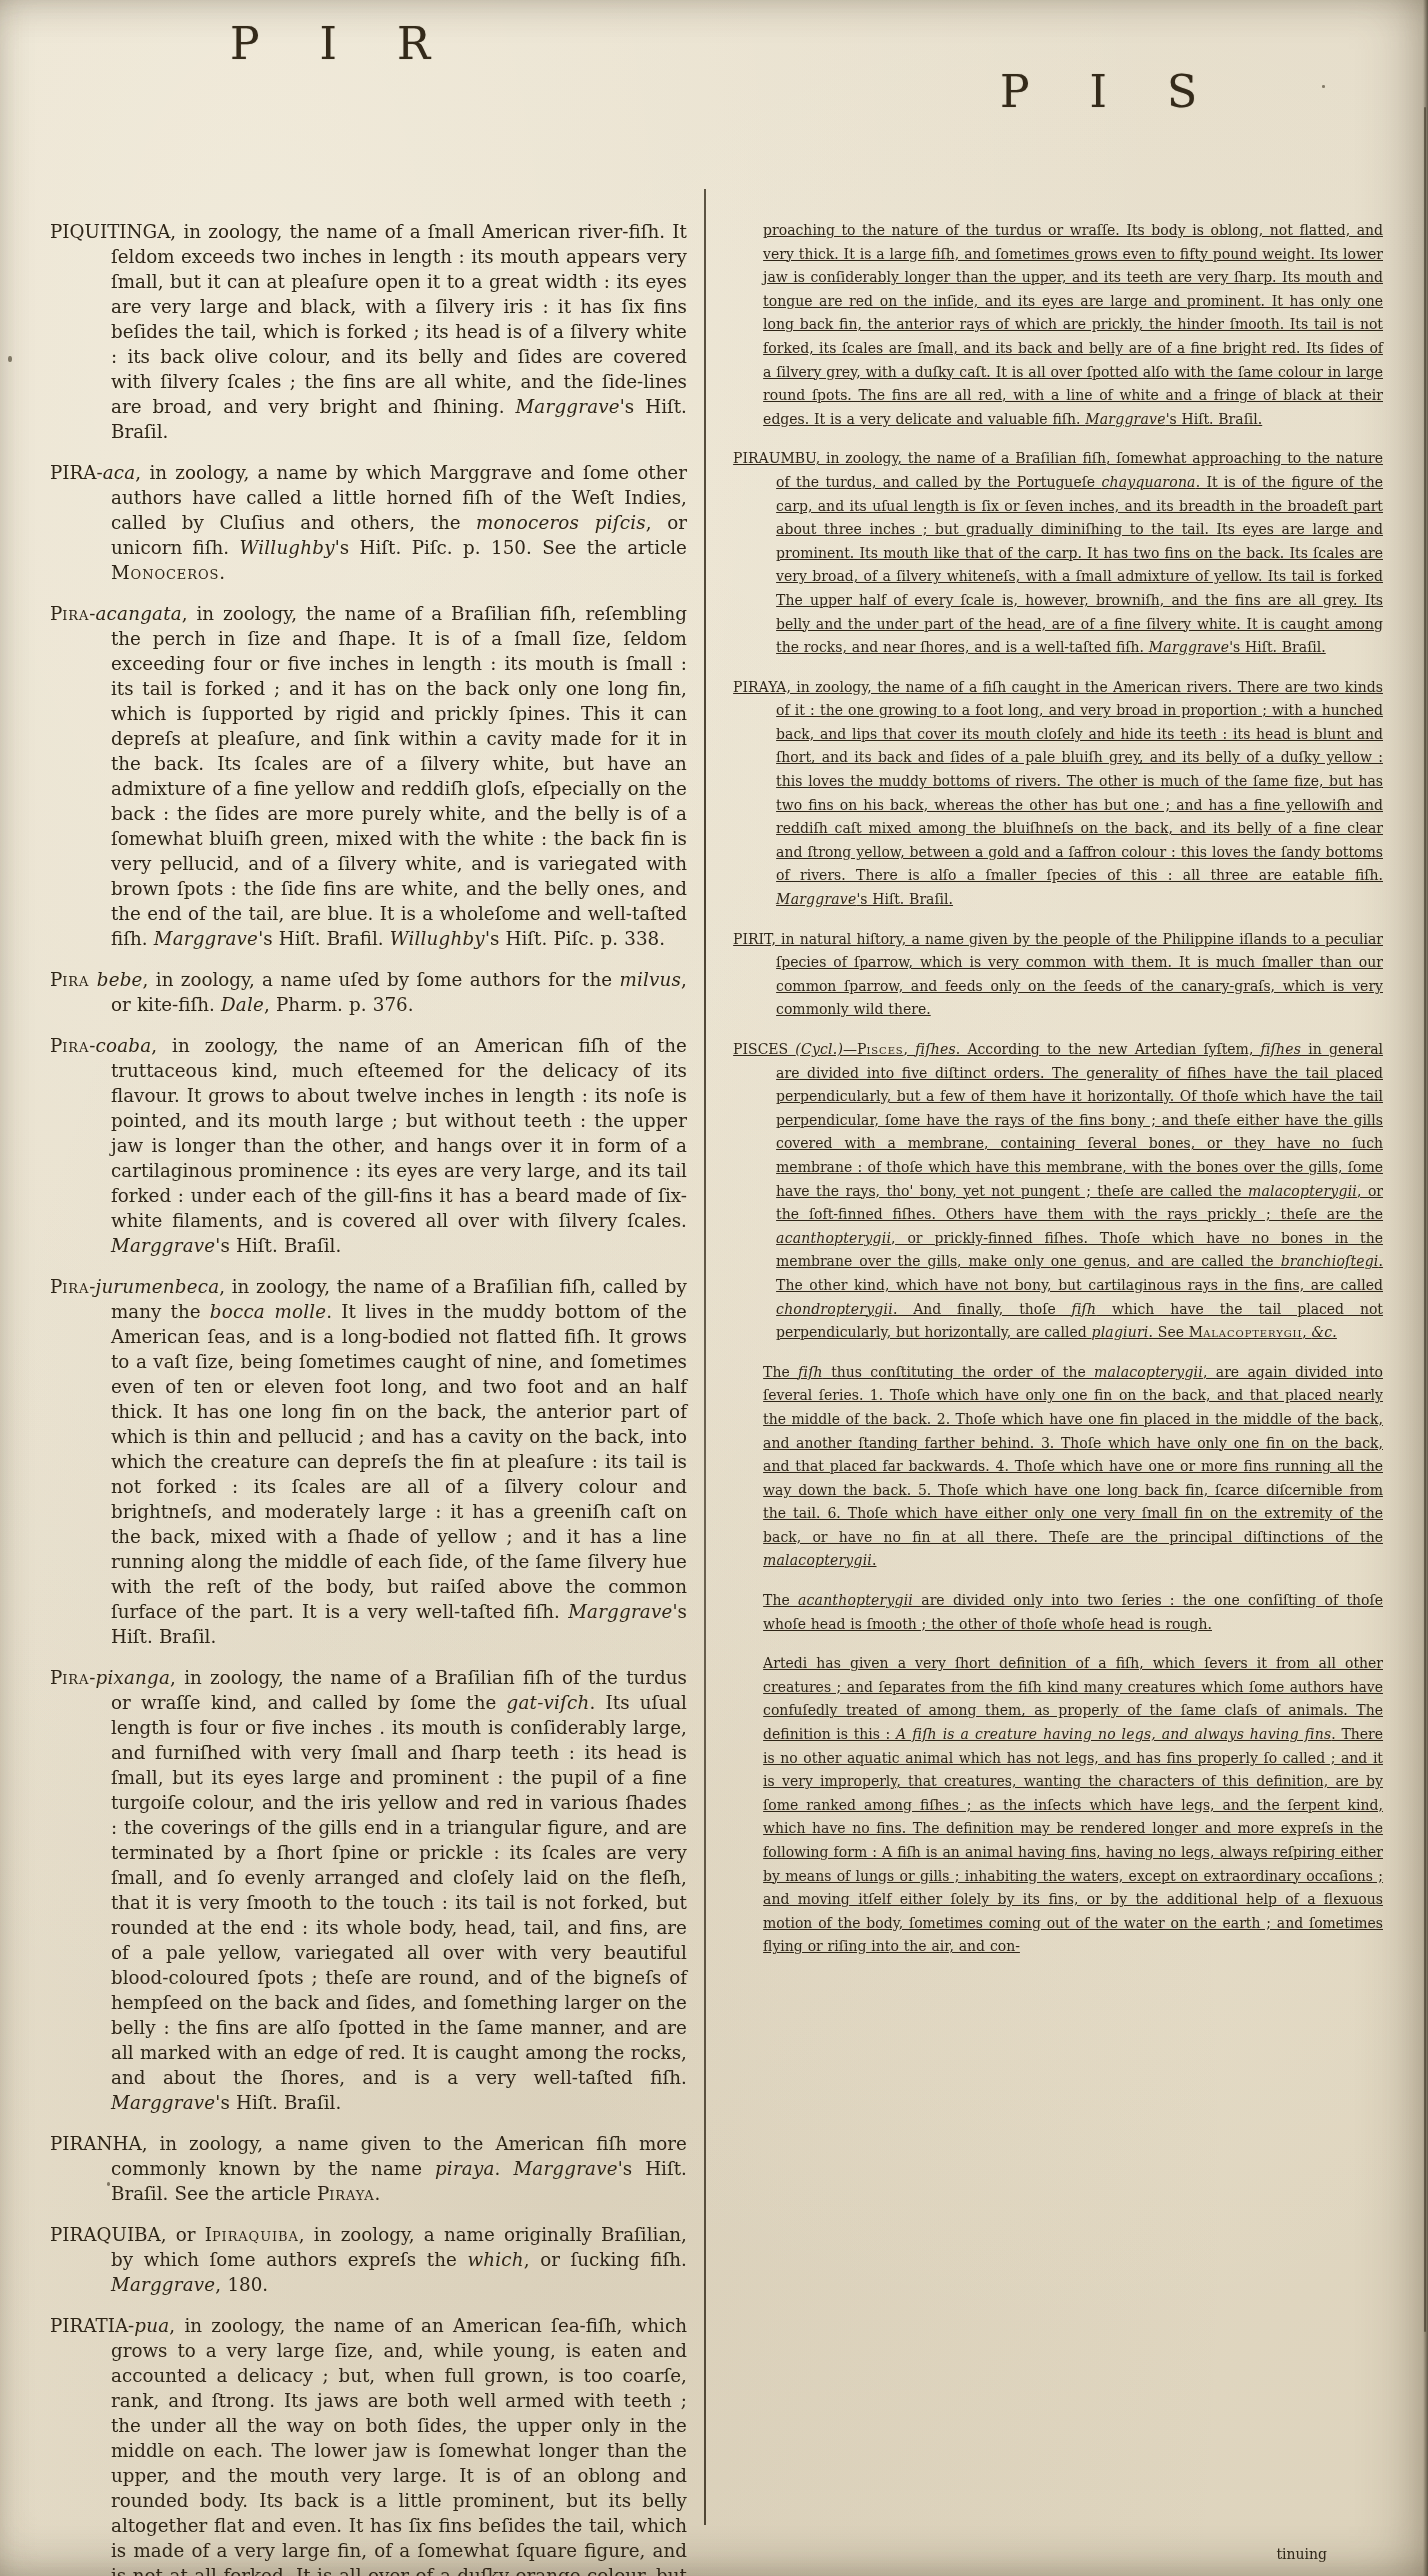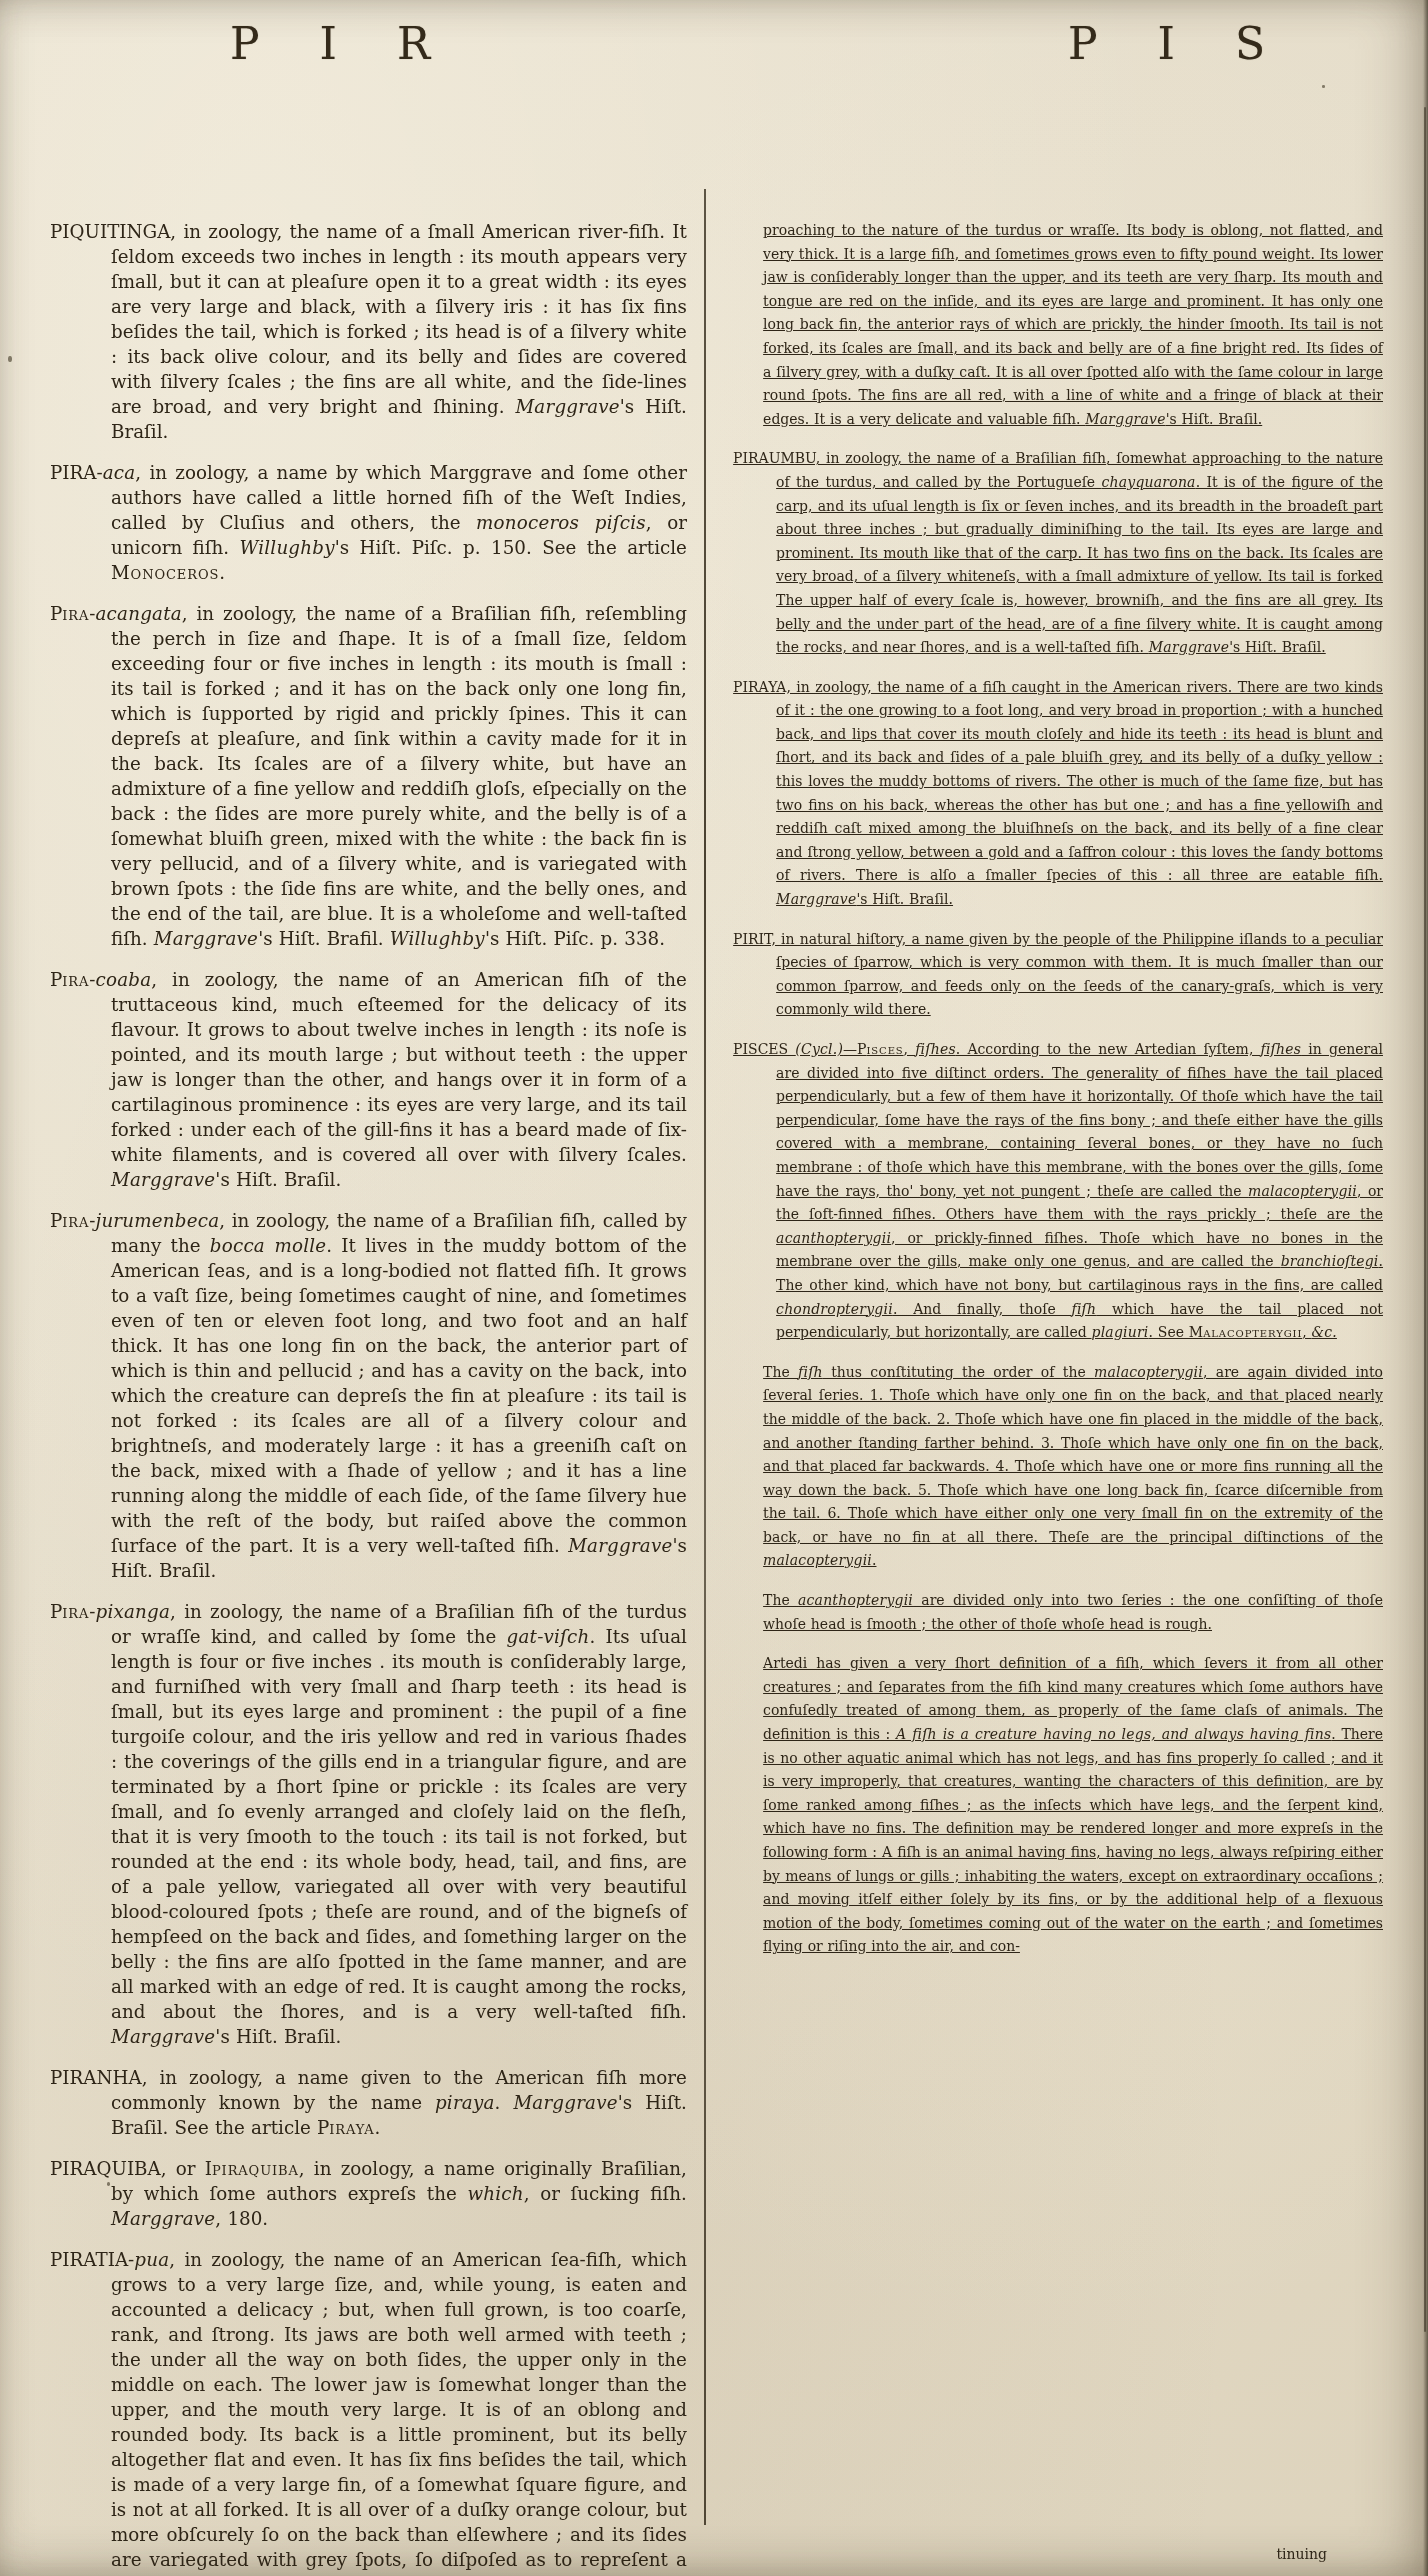--- a/index.html
+++ b/index.html
@@ -38,21 +38,21 @@
   }
   .running-head {
     position: absolute; top: 0;
     font-size: 44px; line-height: 62px;
     letter-spacing: 23px;
     font-weight: normal;
     color: #342a1a;
     text-shadow: 0 0 0.9px rgba(52,42,26,0.4);
   }
   .running-head.left { left: 230px; }
-  .running-head.right { left: 1068px; }
+  .running-head.right { left: 1000px; margin-top: 48px; }
 
   .columns {
     position: absolute; top: 203px; left: 34px;
     width: 1365px;
     display: flex;
   }
   .column { text-align: justify; }
   .column.left {
     width: 669px;
     font-size: 18.3px; line-height: 25px;
@@ -96,20 +96,21 @@
     <div class="running-head right">P I S</div>
   </div>
 
   <div class="divider"></div>
 
   <div class="columns">
     <div class="column left" id="col-left">
         <p class="entry hang">PIQUITINGA, in zoology, the name of a ſmall American river-fiſh.  It ſeldom exceeds two inches in length :  its mouth appears very ſmall, but it can at pleaſure open it to a great width :  its eyes are very large and black,  with a ſilvery iris :  it has ſix fins beſides the tail,  which is forked ;  its head is of a ſilvery white :  its back olive colour,  and its belly and ſides are covered with ſilvery ſcales ;  the fins are all white, and the ſide-lines are broad,  and very bright and ſhining.  <i>Marggrave</i>'s Hiſt. Braſil.</p>
         <p class="entry hang">PIRA-<i>aca</i>, in zoology,  a name by which Marggrave and ſome other authors have called  a little horned fiſh of the Weſt Indies,  called by Cluſius and others,  the <i>monoceros piſcis</i>,  or unicorn fiſh.   <i>Willughby</i>'s Hiſt. Piſc. p. 150.   See the article <span class="sc">Monoceros</span>.</p>
         <p class="entry hang">P<span class="sc">ira</span>-<i>acangata</i>, in zoology,  the name of a Braſilian fiſh,  reſembling the perch in ſize and ſhape.   It is of a ſmall ſize, ſeldom exceeding four or five inches in length :  its mouth is ſmall :  its tail is forked ;  and it has on the back only one long fin,  which is ſupported by rigid and prickly ſpines.   This it can depreſs at pleaſure,  and ſink within a cavity made for it in the back.   Its ſcales are of a ſilvery white,  but have an admixture of a fine yellow and reddiſh gloſs,  eſpecially on the back :  the ſides are more purely white,  and the belly is of a ſomewhat bluiſh green,  mixed with the white :  the back fin is very pellucid,  and of a ſilvery white,  and is variegated with brown ſpots :  the ſide fins are white,  and the belly ones,  and the end of the tail, are blue.   It is a wholeſome and well-taſted fiſh.   <i>Marggrave</i>'s Hiſt. Brafil.  <i>Willughby</i>'s Hiſt. Piſc. p. 338.</p>
+        <p class="entry hang">P<span class="sc">ira</span> <i>bebe</i>, in zoology,  a name uſed by ſome authors for the <i>milvus</i>,  or kite-fiſh.   <i>Dale</i>, Pharm. p. 376.</p>
         <p class="entry hang">P<span class="sc">ira</span>-<i>coaba</i>,  in zoology,  the name of an American fiſh of the truttaceous kind,  much eſteemed for the delicacy of its flavour.   It grows to about twelve inches in length :  its noſe is pointed,  and its mouth large ;  but without teeth :  the upper jaw is longer than the other,  and hangs over it in form of a cartilaginous prominence :  its eyes are very large,  and its tail forked :  under each of the gill-fins it has a beard made of ſix-white filaments,  and is covered all over with ſilvery ſcales.   <i>Marggrave</i>'s Hiſt. Braſil.</p>
         <p class="entry hang">P<span class="sc">ira</span>-<i>jurumenbeca</i>,  in zoology,  the name of a Braſilian fiſh, called by many the <i>bocca molle</i>.   It lives in the muddy bottom of the American ſeas,  and is a long-bodied not flatted fiſh.   It grows to a vaſt ſize,  being ſometimes caught of nine,  and ſometimes even  of ten or eleven foot long,  and two foot and an half thick.   It has one long fin on the back,  the anterior part of which is thin and pellucid ;  and has a cavity on the back, into which the creature can depreſs the fin at pleaſure :  its tail is not forked :  its ſcales are all of a ſilvery colour and brightneſs,  and moderately large :  it has a greeniſh caſt on the back,  mixed with a ſhade of yellow ;  and it has a line running along the middle of each ſide,  of the ſame ſilvery hue with the reſt of the body,  but raiſed above the common ſurface of the part.  It is a very well-taſted fiſh.   <i>Marggrave</i>'s Hiſt. Braſil.</p>
         <p class="entry hang">P<span class="sc">ira</span>-<i>pixanga</i>, in zoology,  the name of a Braſilian fiſh of the turdus or wraſſe kind,  and called by ſome the <i>gat-viſch</i>.   Its uſual length is four or five inches .   its mouth is conſiderably large,  and furniſhed with very ſmall and ſharp teeth :  its head is ſmall,  but its eyes large and prominent :  the pupil of a fine turgoiſe colour,  and the iris yellow and red in various ſhades :  the coverings of the gills end in a triangular figure, and are terminated by a ſhort ſpine or prickle :  its ſcales are very ſmall, and ſo evenly arranged and cloſely laid on the fleſh, that it is very ſmooth to the touch :  its tail is not forked, but rounded at the end :  its whole body,  head,  tail, and fins, are of a pale yellow,  variegated all over with very beautiful blood-coloured ſpots ;  theſe are round,  and of the bigneſs of hempſeed on the back and ſides, and ſomething larger on the belly : the fins are alſo ſpotted in the ſame manner,  and are all marked with an edge of red.   It is caught among the rocks, and about the ſhores,  and is a very well-taſted fiſh.   <i>Marggrave</i>'s Hiſt. Braſil.</p>
         <p class="entry hang">PIRANHA, in zoology,  a name given to the American fiſh more commonly known by the name <i>piraya</i>.   <i>Marggrave</i>'s Hiſt.  Braſil.   See the article P<span class="sc">iraya</span>.</p>
         <p class="entry hang">PIRAQUIBA, or I<span class="sc">piraquiba</span>, in zoology,  a name originally Braſilian,  by which ſome authors expreſs the <i>which</i>,  or ſucking fiſh.   <i>Marggrave</i>, 180.</p>
         <p class="entry hang">PIRATIA-<i>pua</i>, in zoology,  the name of an American ſea-fiſh, which grows to a very large ſize,  and,  while young,  is eaten and accounted a delicacy ;  but, when full grown, is too coarſe, rank, and ſtrong.   Its jaws are both well armed with teeth ; the under all the way on both ſides,  the upper only in the middle on each.   The lower jaw is ſomewhat longer than the upper,  and the mouth very large.   It is of an oblong and rounded body.   Its back is a little prominent,  but its belly altogether flat and even.   It has ſix fins beſides the tail,  which is made of a very large fin,  of a ſomewhat ſquare figure,  and is not at all forked.   It is all over of a duſky orange colour, but more obſcurely ſo on the back than elſewhere ;  and its ſides are variegated with grey ſpots,  ſo diſpoſed as to repreſent a ſort of network.   <i>Piſo</i>'s Hiſt. Braſil.</p>
         <p class="entry hang">PIRATIAPIA, in zoology, the name of a Braſilian fiſh, ap-</p>
       </div>
     <div class="column right" id="col-right">
         <p class="entry flush">proaching to the nature of the turdus or wraſſe.   Its body is oblong,  not flatted,  and very thick.   It is a large fiſh,  and ſometimes grows even to fifty pound weight.   Its lower jaw is conſiderably longer than the upper,  and its teeth are very ſharp.   Its mouth and tongue are red on the inſide,  and its eyes are large and prominent.   It has only one long back fin, the anterior rays of which are prickly,  the hinder ſmooth. Its tail is not forked, its ſcales are ſmall, and its back and belly are of a fine bright red.   Its ſides of a ſilvery grey,  with a duſky caſt.   It is all over ſpotted alſo with the ſame colour in large round ſpots.   The fins are all red,  with a line of white and a fringe of black at their edges.   It is a very delicate and valuable fiſh.   <i>Marggrave</i>'s Hiſt. Braſil.</p>

